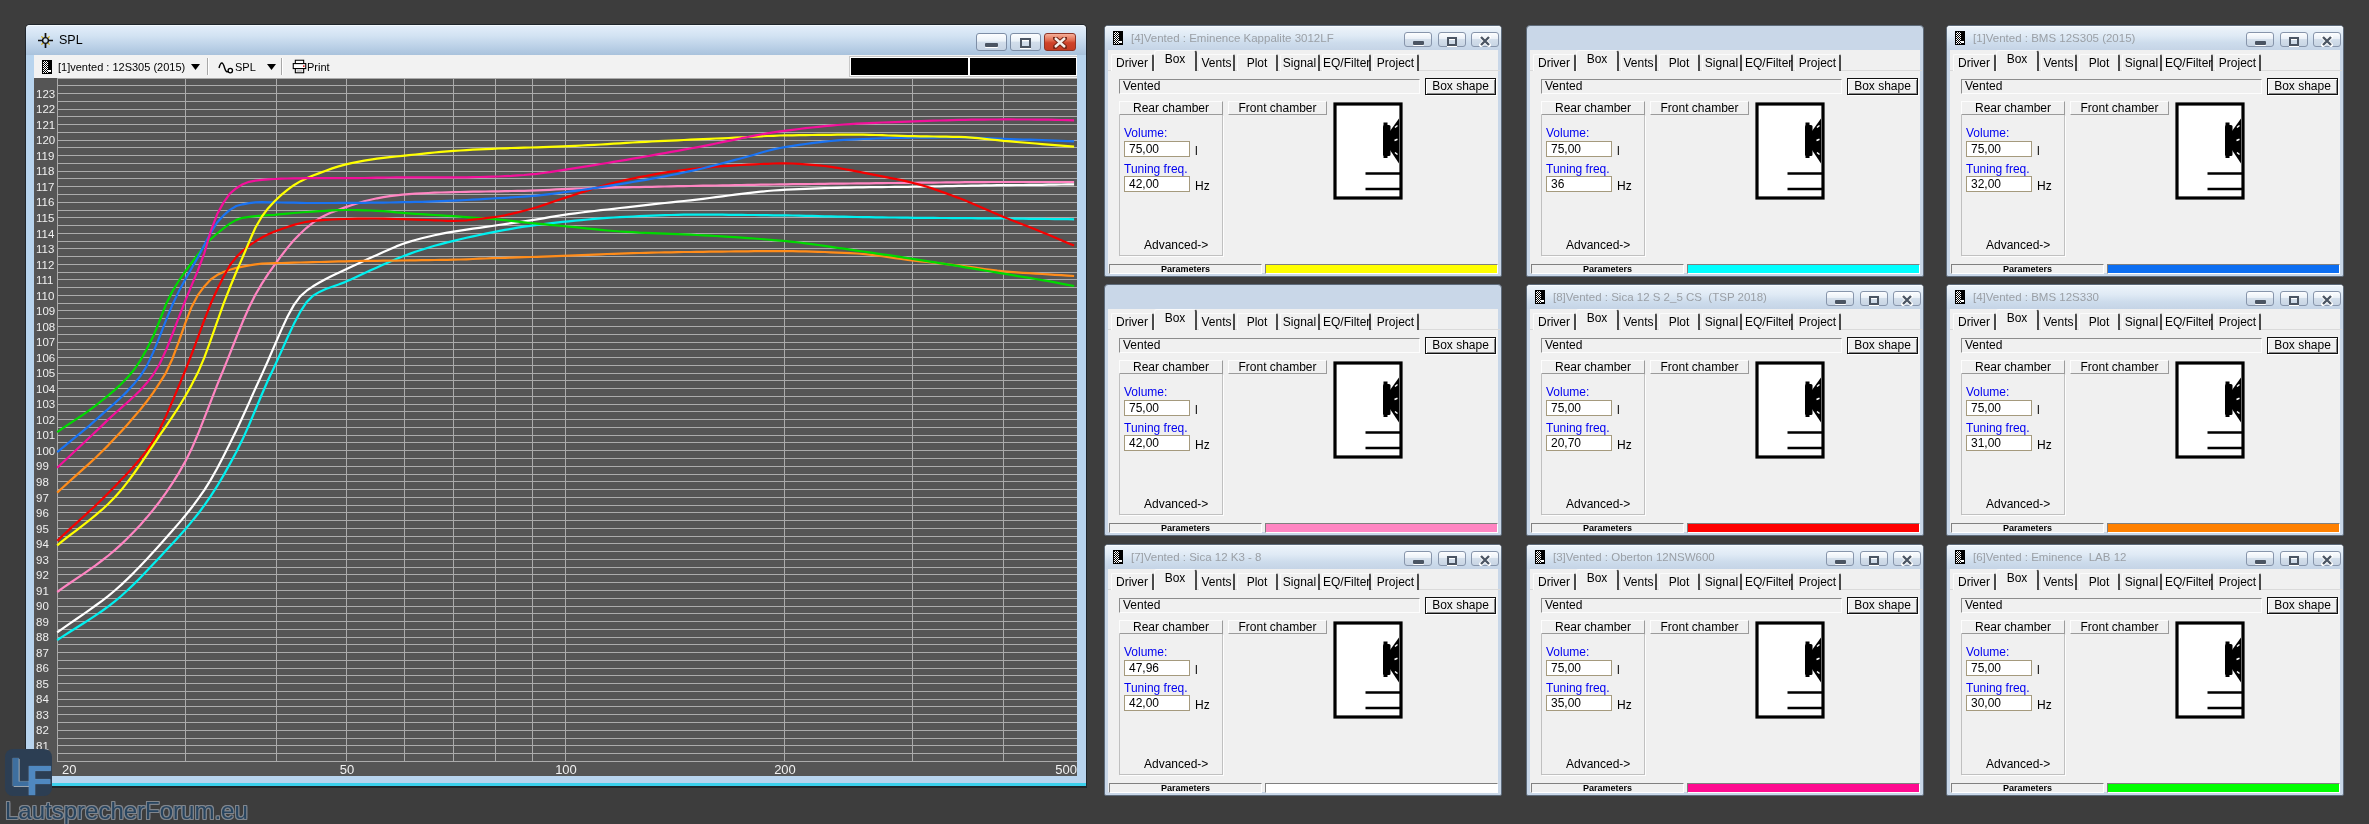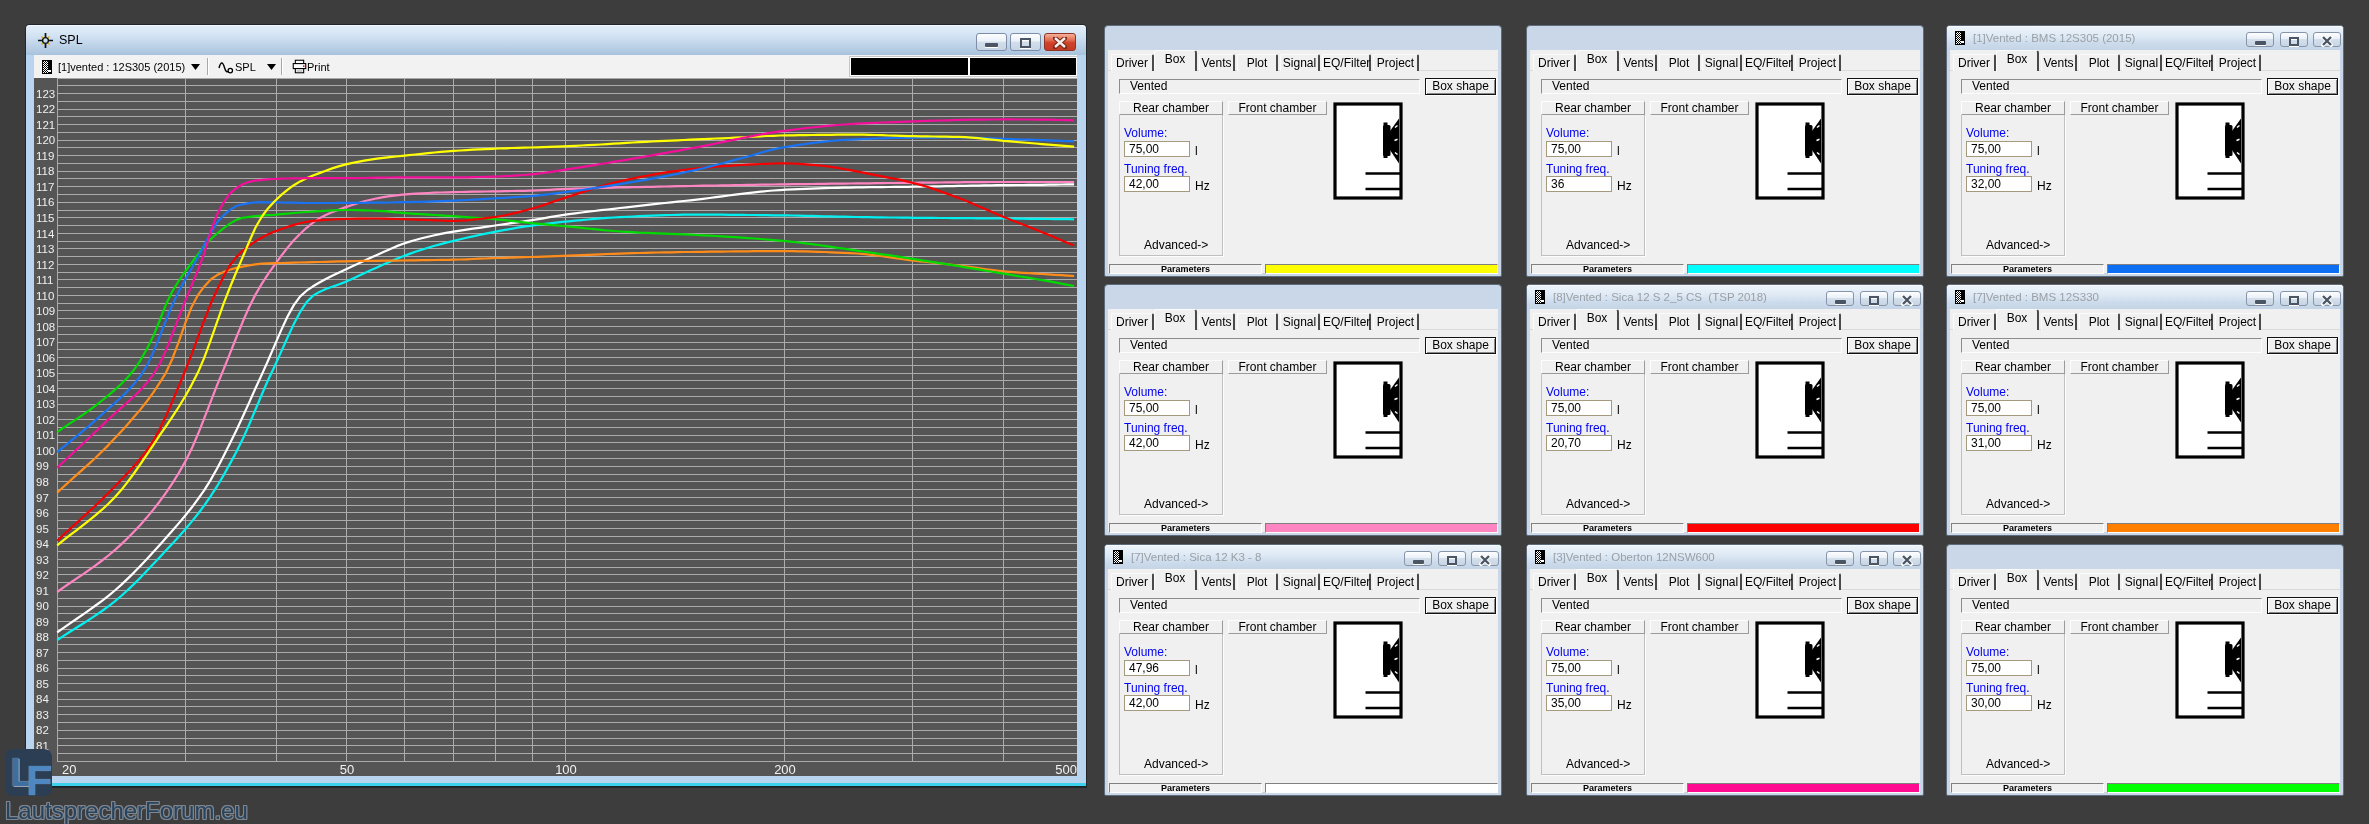--- a/index.html
+++ b/index.html
@@ -8,21 +8,21 @@
 .wic2{position:absolute;left:1px;top:1px;width:5px;height:12px;background:repeating-conic-gradient(#fff 0% 25%, #000 0% 50%) 0 0/2px 2px}
 .wic3{position:absolute;left:6px;top:10px;width:3px;height:1.6px;background:#fff}
 .wtitle{position:absolute;left:26px;top:6px;font-size:11.5px;color:#9a9fa5;white-space:nowrap}
 .wbtn{position:absolute;top:6px;width:28px;height:15px;border:1px solid #8795ab;border-radius:3px;background:linear-gradient(180deg,#fdfeff 0%,#eaf0f7 45%,#d4dfeb 50%,#c8d5e4 100%);text-align:center}
 .gmin{margin:8px auto 0;width:11px;height:4px;background:#4b5563;border-radius:1px;box-shadow:0 1px 0 #fff}
 .gmax{margin:3.5px auto 0;width:10px;height:9px;border:2px solid #4b5563;box-shadow:0 1px 0 #fff,inset 0 1px 0 #fff}
 .wcl{position:absolute;left:3px;top:24px;right:3px;bottom:3px;background:#f0f0f0}
 .tab{position:absolute;top:28px;height:17px;background:#f0f0f0;border-top:1px solid #fbfbfb;border-left:1px solid #fbfbfb;border-right:2px solid #4a4a4a;border-radius:2px 2px 0 0;font-size:12px;text-align:center;line-height:16px;color:#000;z-index:2}
 .tabline{position:absolute;top:44px;left:3px;width:392px;height:1px;background:#dadada;z-index:1}
 .atab{top:24px;height:21px;z-index:3;border-radius:3px 3px 0 0;line-height:17px}
-.vent{position:absolute;left:14px;top:53px;width:301px;height:15px;background:#f0f0f0;border:1px solid #8c8c8c;border-bottom-color:#fdfdfd;border-right-color:#fdfdfd;font-size:12px;line-height:13px;padding-left:10px}
+.vent{position:absolute;left:14px;top:53px;width:301px;height:15px;background:#f0f0f0;border:1px solid #8c8c8c;border-bottom-color:#fdfdfd;border-right-color:#fdfdfd;font-size:12px;line-height:13px;padding-left:3px}
 .bshape{position:absolute;left:320px;top:52px;width:71px;height:17px;background:#f0f0f0;border:1px solid #111;box-shadow:inset 1px 1px 0 #fff,inset -1px -1px 0 #8a8a8a,1px 1px 0 #fff;font-size:12px;text-align:center;line-height:15px}
 .chmb{position:absolute;top:75px;height:14px;background:#f0f0f0;border:1px solid #9b9b9b;border-top-color:#fdfdfd;border-left-color:#fdfdfd;font-size:12px;text-align:center;line-height:12px}
 .grp{position:absolute;left:14px;top:89px;width:104px;height:141px;border:1px solid #c0c0c0;border-top:none;box-shadow:1px 1px 0 #fdfdfd}
 .blue{position:absolute;font-size:12px;color:#0000f0;white-space:nowrap}
 .inp{position:absolute;left:19px;width:66px;height:16px;background:#fff;border:1px solid #a59a7d;font-size:12px;line-height:14px;padding-left:4px;color:#000}
 .unit{position:absolute;font-size:12px;color:#000}
 .adv{position:absolute;left:39px;top:212px;font-size:12px;color:#000}
 .boxd{position:absolute;left:227px;top:75px}
 .scell{position:absolute;top:238px;height:10px;background:#f0f0f0;border:1px solid #fff;border-top-color:#808080;border-left-color:#808080;text-align:center}
 .ptxt{font-size:9px;font-weight:bold;line-height:8px;display:inline-block;vertical-align:top;color:#000}
@@ -169,20 +169,37 @@
       <div style="height:1.5px;background:#1d2429"></div>
     </div>
   </div>
 <div id="lflogo">
     <div class="lfl">L</div>
     <div class="lff">F</div>
   </div>
 <div id="lftext">LautsprecherForum.eu</div>
 
 <div class="win" style="left:1104px;top:25px">
+ <div class="wtb">
+  <div class="wicon">
+        <div class="wic2"></div>
+        <div class="wic3"></div>
+      </div>
+  <div class="wtitle">[4]Vented : Eminence Kappalite 3012LF</div>
+  <div class="wbtn" style="left:299px">
+        <div class="gmin"></div>
+      </div>
+  <div class="wbtn" style="left:333px">
+        <div class="gmax"></div>
+      </div>
+  <div class="wbtn" style="left:366px"><svg width="12" height="11" style="margin-top:2px">
+          <path d="M2 1 L10 9 M10 1 L2 9" stroke="#ffffff" stroke-width="4" fill="none" stroke-linecap="round"></path>
+          <path d="M2 1 L10 9 M10 1 L2 9" stroke="#4b5563" stroke-width="2.4" fill="none"></path>
+        </svg></div>
+ </div>
  <div class="wcl"></div>
  <div class="tab" style="left:6px;width:43px">Driver</div>
  <div class="tab atab" style="left:49px;width:43px">Box</div>
  <div class="tab" style="left:94px;width:36px">Vents</div>
  <div class="tab" style="left:132px;width:41px">Plot</div>
  <div class="tab" style="left:175px;width:40px">Signal</div>
  <div class="tab" style="left:217px;width:49px">EQ/Filter</div>
  <div class="tab" style="left:268px;width:46px">Project</div>
  <div class="tabline"></div>
  <div class="vent">Vented</div>
@@ -378,21 +395,21 @@
  </svg>
  <div class="scell" style="left:4px;width:153px"><span class="ptxt">Parameters</span></div>
  <div class="scell" style="left:160px;width:233px;background:#ff0000;"></div>
 </div>
 <div class="win" style="left:1946px;top:284px">
  <div class="wtb">
   <div class="wicon">
         <div class="wic2"></div>
         <div class="wic3"></div>
       </div>
-  <div class="wtitle">[7]Vented : BMS 12S330</div>
+  <div class="wtitle">[4]Vented : BMS 12S330</div>
   <div class="wbtn" style="left:299px">
         <div class="gmin"></div>
       </div>
   <div class="wbtn" style="left:333px">
         <div class="gmax"></div>
       </div>
   <div class="wbtn" style="left:366px"><svg width="12" height="11" style="margin-top:2px">
           <path d="M2 1 L10 9 M10 1 L2 9" stroke="#ffffff" stroke-width="4" fill="none" stroke-linecap="round"></path>
           <path d="M2 1 L10 9 M10 1 L2 9" stroke="#4b5563" stroke-width="2.4" fill="none"></path>
         </svg></div>
@@ -526,20 +543,37 @@
    <path d="M58 30 L67 17.5 L67 62.5 L58 49 Z" fill="#000"></path>
    <rect x="51.5" y="21.5" width="4" height="4" fill="#000"></rect>
    <rect x="51.5" y="53" width="4" height="4" fill="#000"></rect>
    <path d="M63 26.5 l2.5 -2 M62.5 39.5 l3 -1.2 M63 51.5 l2.5 2" stroke="#fff" stroke-width="1.5" fill="none"></path>
    <path d="M33.5 72.5 H68 M33.5 88 H68" stroke="#000" stroke-width="2.6"></path>
  </svg>
  <div class="scell" style="left:4px;width:153px"><span class="ptxt">Parameters</span></div>
  <div class="scell" style="left:160px;width:233px;background:#ff0a90;"></div>
 </div>
 <div class="win" style="left:1946px;top:544px">
+ <div class="wtb">
+  <div class="wicon">
+        <div class="wic2"></div>
+        <div class="wic3"></div>
+      </div>
+  <div class="wtitle">[6]Vented : Eminence&nbsp; LAB 12</div>
+  <div class="wbtn" style="left:299px">
+        <div class="gmin"></div>
+      </div>
+  <div class="wbtn" style="left:333px">
+        <div class="gmax"></div>
+      </div>
+  <div class="wbtn" style="left:366px"><svg width="12" height="11" style="margin-top:2px">
+          <path d="M2 1 L10 9 M10 1 L2 9" stroke="#ffffff" stroke-width="4" fill="none" stroke-linecap="round"></path>
+          <path d="M2 1 L10 9 M10 1 L2 9" stroke="#4b5563" stroke-width="2.4" fill="none"></path>
+        </svg></div>
+ </div>
  <div class="wcl"></div>
  <div class="tab" style="left:6px;width:43px">Driver</div>
  <div class="tab atab" style="left:49px;width:43px">Box</div>
  <div class="tab" style="left:94px;width:36px">Vents</div>
  <div class="tab" style="left:132px;width:41px">Plot</div>
  <div class="tab" style="left:175px;width:40px">Signal</div>
  <div class="tab" style="left:217px;width:49px">EQ/Filter</div>
  <div class="tab" style="left:268px;width:46px">Project</div>
  <div class="tabline"></div>
  <div class="vent">Vented</div>

